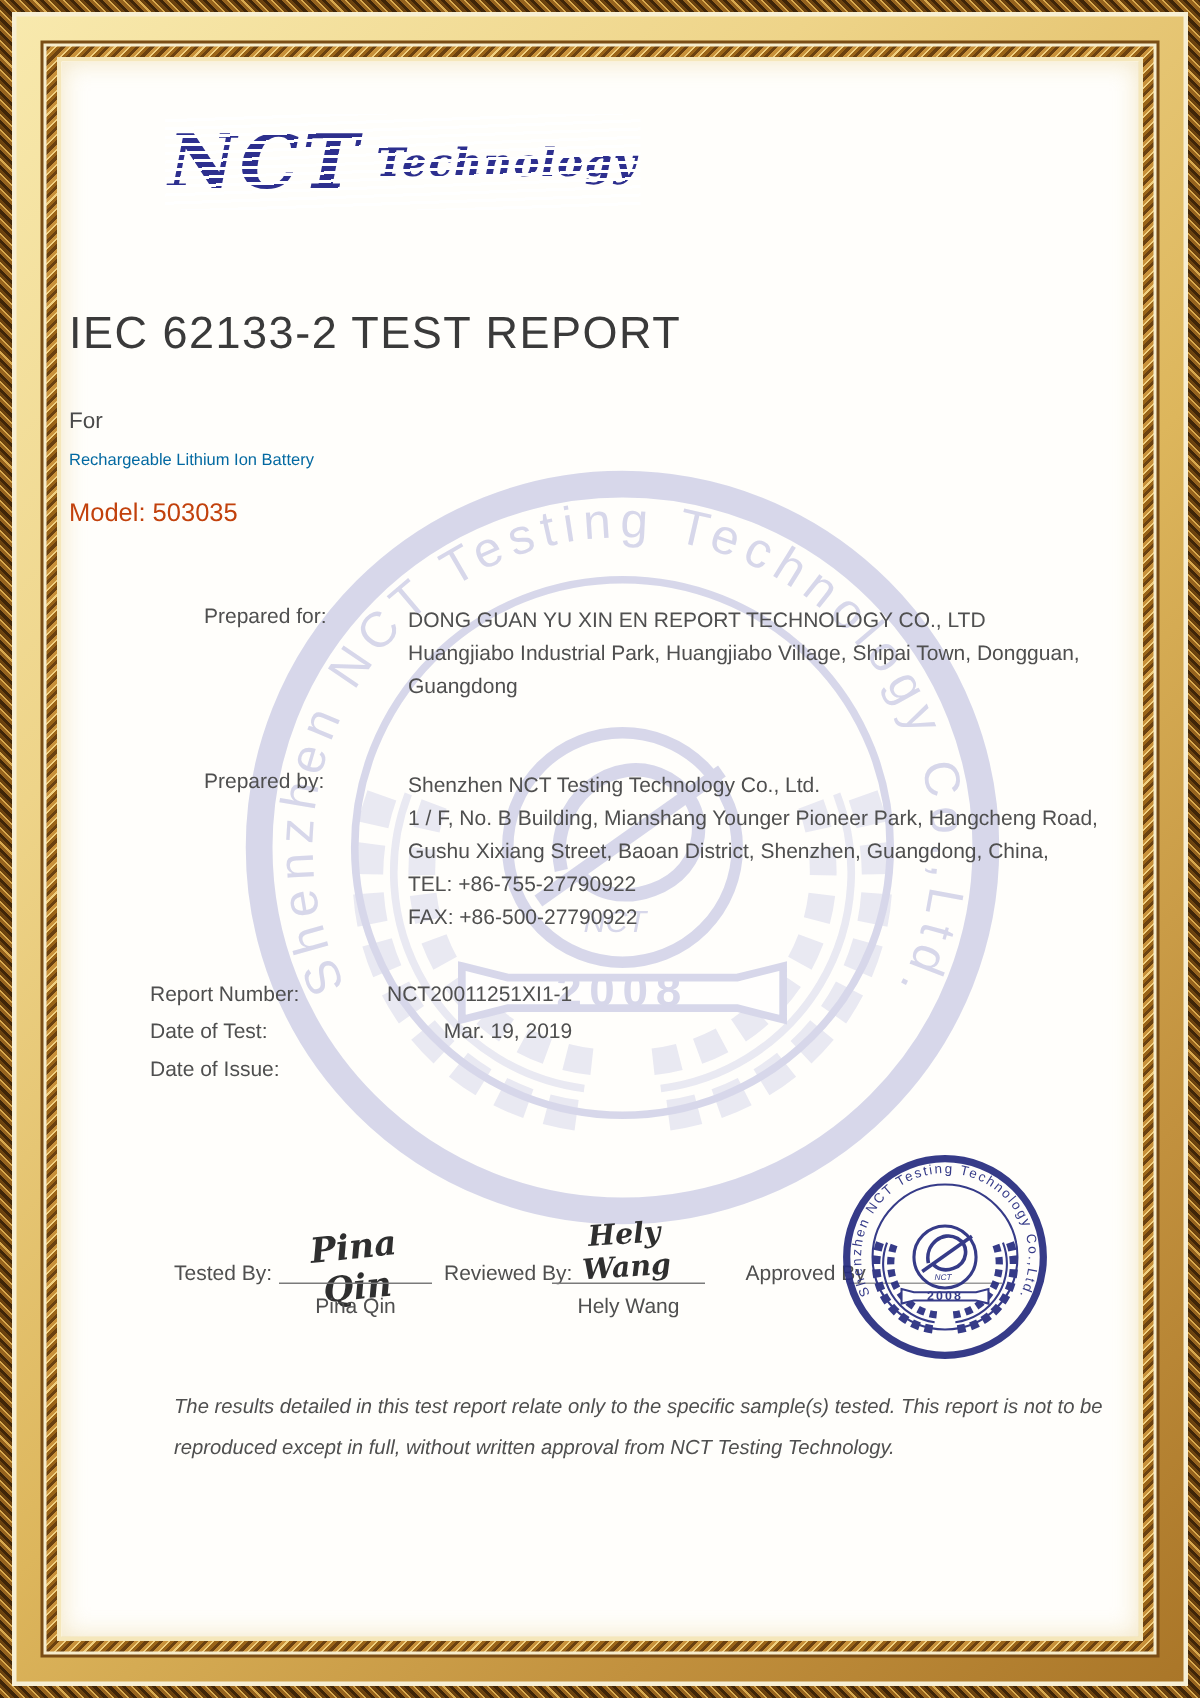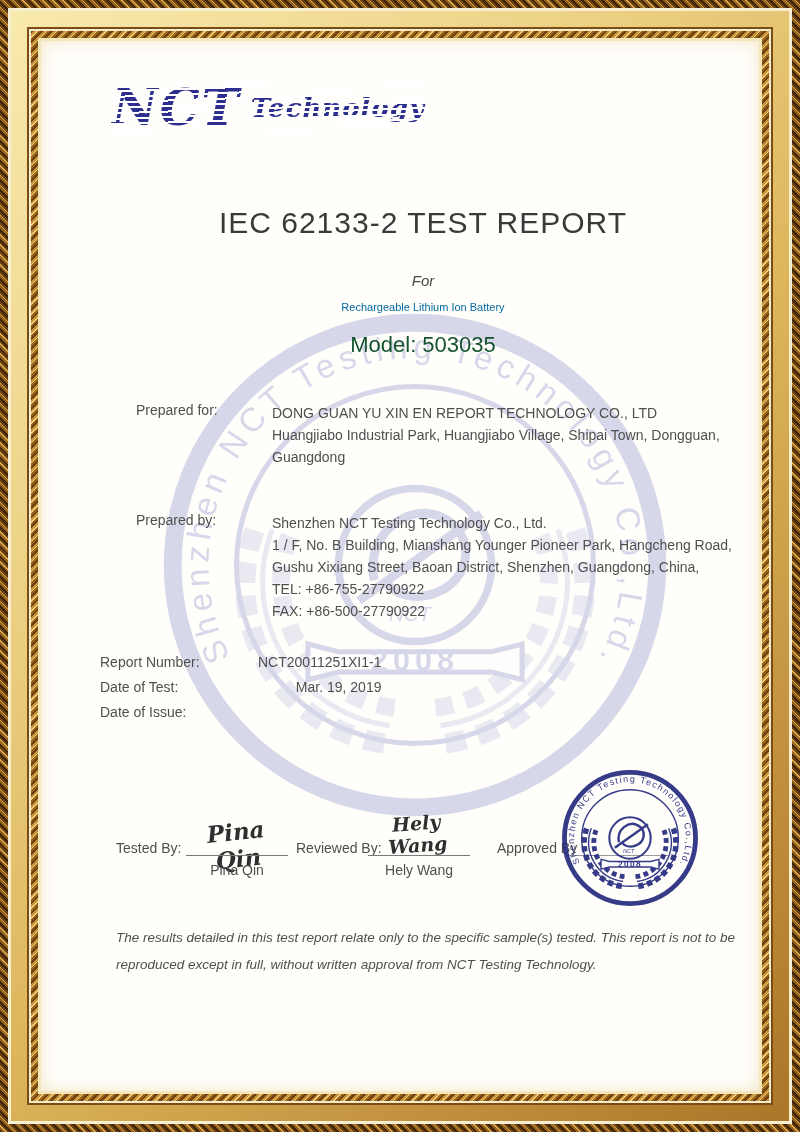--- a/index.html
+++ b/index.html
@@ -33,25 +33,25 @@
   .logo{left:112px;top:78px;width:300px;height:70px;}
   .logo-inner{position:relative;display:inline-block;white-space:nowrap;}
   .logo-nct{font-family:"DejaVu Serif","Liberation Serif",serif;font-style:italic;font-weight:700;
             font-size:50px;line-height:60px;color:#2d2f8e;letter-spacing:2px;}
   .logo-tech{font-family:"DejaVu Serif","Liberation Serif",serif;font-style:italic;font-weight:700;
              font-size:26px;color:#2d2f8e;letter-spacing:1px;vertical-align:8px;margin-left:10px;}
   .logo-stripes{position:absolute;inset:-2px;pointer-events:none;
      background:repeating-linear-gradient(178deg,rgba(255,255,255,0) 0 3.5px,#ffffff 3.5px 5.5px);}
 
   
-  .centerband{left:46px;right:0;text-align:center;}
+  .centerband{left:46px;right:0;}
   .doc-title{top:206px;font-size:30px;color:#3a3a3a;letter-spacing:1px;}
-  .for-word{top:272px;font-size:15px;color:#4a4a4a;font-style:italic;}
+  .for-word{top:272px;font-size:15px;color:#4a4a4a;}
   .product{top:301px;font-size:11px;color:#0369a1;}
-  .model{top:332px;font-size:22px;color:#14532d;}
+  .model{top:332px;font-size:17px;color:#c2410c;}
 
   
   .lbl{color:#4f4f4f;font-size:14px;text-align:left;}
   .val{color:#4f4f4f;font-size:14px;white-space:nowrap;}
   .pf-label{left:136px;top:402px;width:120px;}
   .pf-values{left:272px;top:402px;line-height:22px;}
   .pb-label{left:136px;top:512px;width:120px;}
   .pb-values{left:272px;top:512px;line-height:22px;}
   .meta-labels{left:100px;top:650px;width:150px;line-height:25px;}
   .meta-values{left:258px;top:650px;line-height:25px;text-align:right;}

